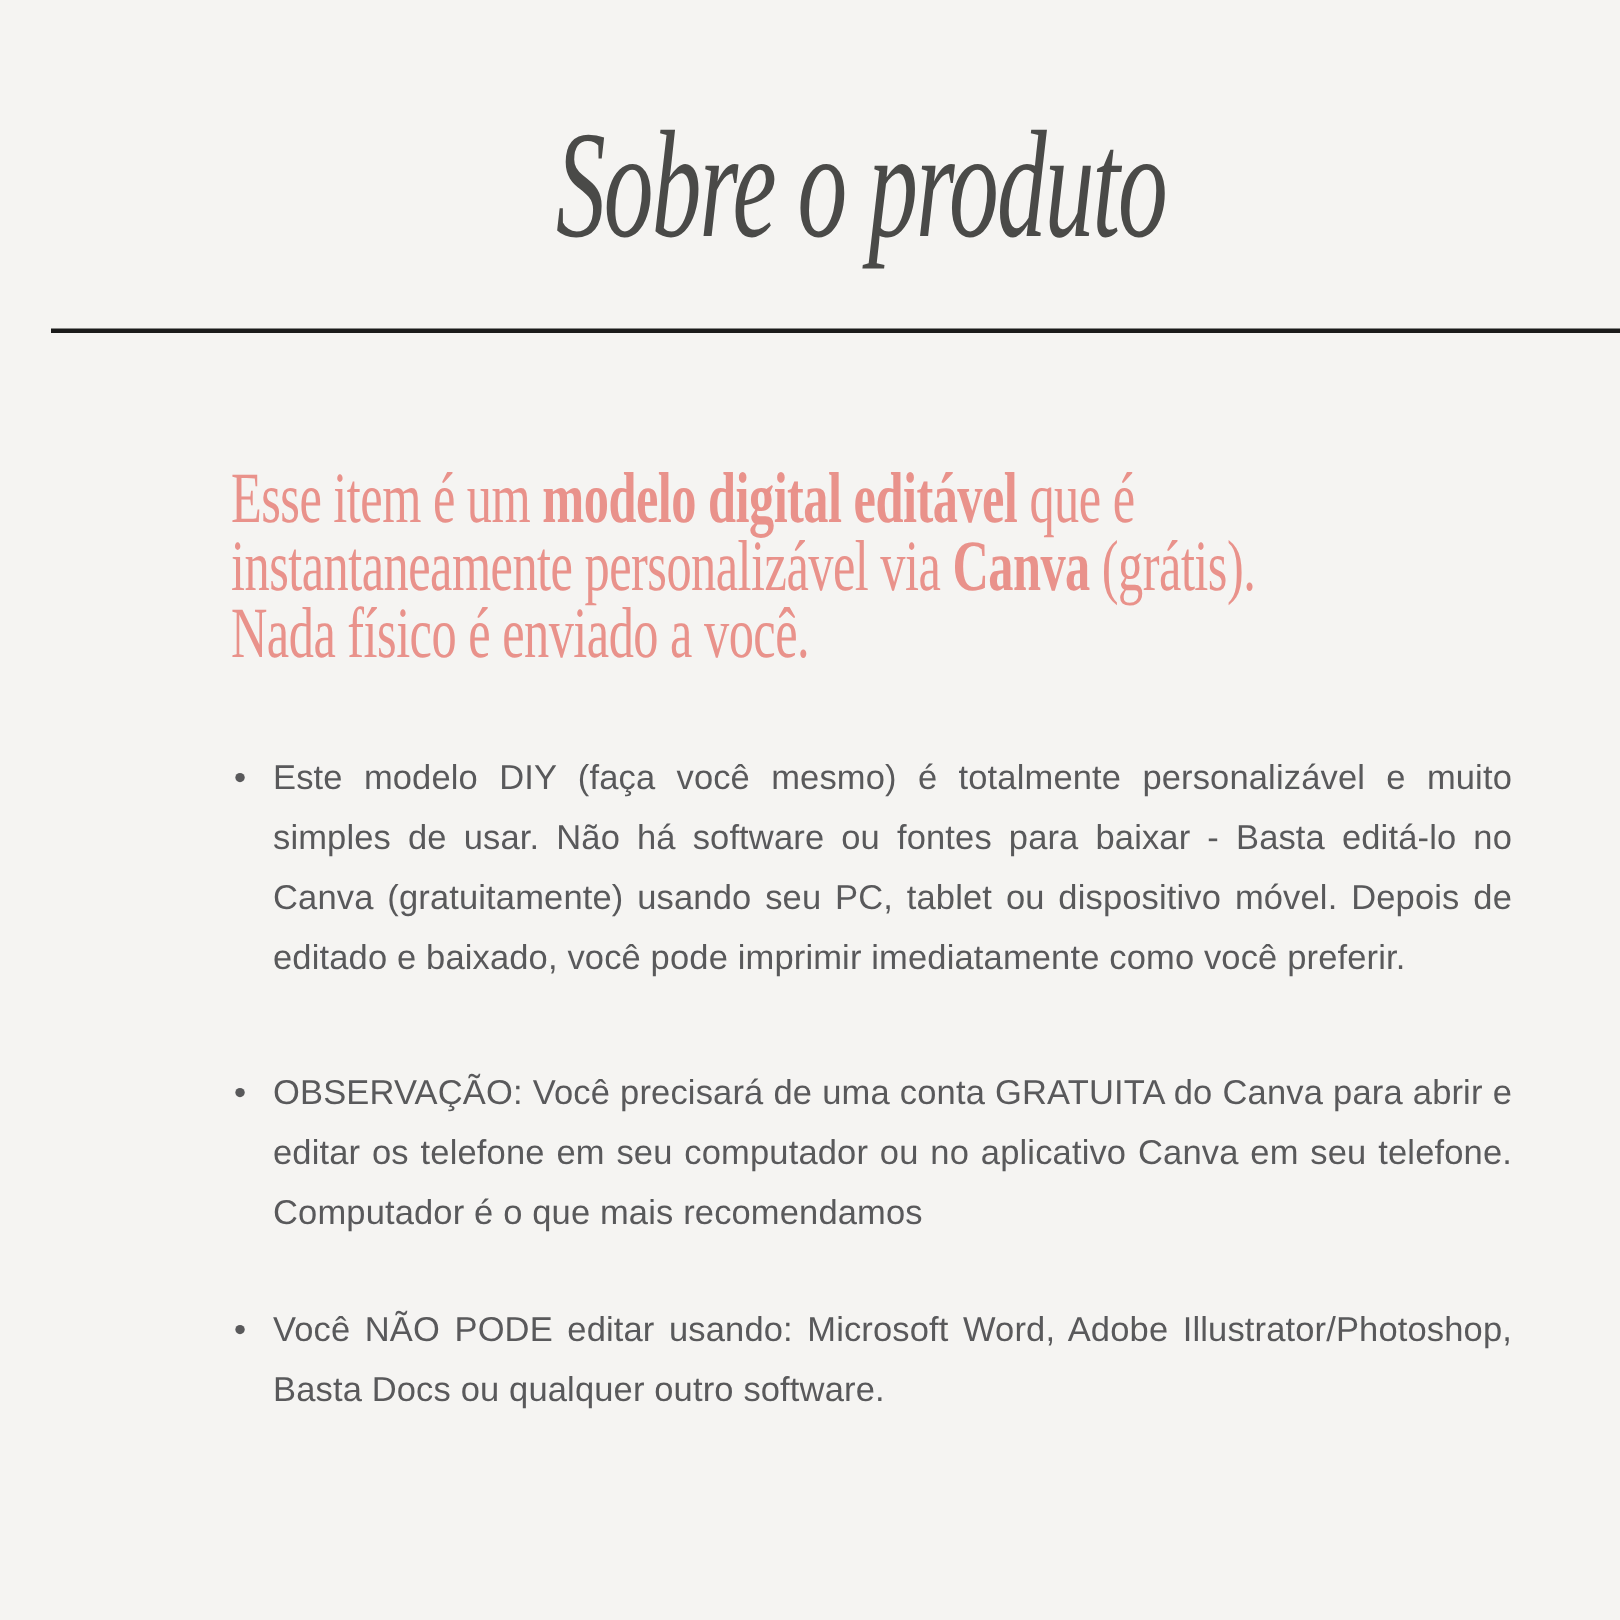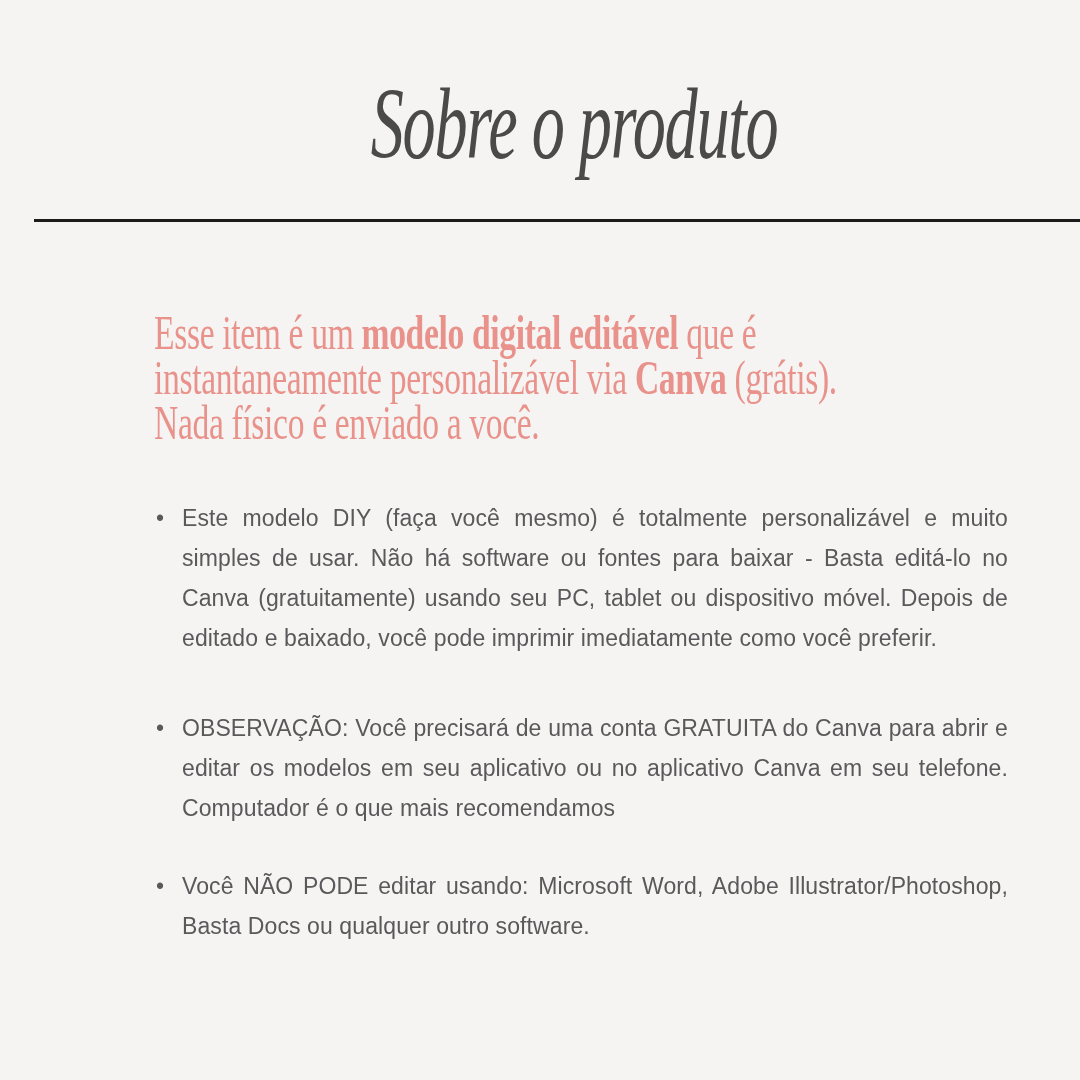--- a/index.html
+++ b/index.html
@@ -114,21 +114,21 @@
     <span class="line"><span>Nada físico é enviado a você.</span></span>
   </p>
 
   <ul class="bullets">
     <li class="bullet">
       <span class="dot">•</span>
       <span class="text">Este modelo DIY (faça você mesmo) é totalmente personalizável e muito simples de usar. Não há software ou fontes para baixar - Basta editá-lo no Canva (gratuitamente) usando seu PC, tablet ou dispositivo móvel. Depois de editado e baixado, você pode imprimir imediatamente como você preferir.</span>
     </li>
     <li class="bullet">
       <span class="dot">•</span>
-      <span class="text">OBSERVAÇÃO: Você precisará de uma conta GRATUITA do Canva para abrir e editar os modelos em seu aplicativo ou no aplicativo Canva em seu telefone. Computador é o que mais recomendamos</span>
+      <span class="text">OBSERVAÇÃO: Você precisará de uma conta GRATUITA do Canva para abrir e editar os telefone em seu computador ou no aplicativo Canva em seu telefone. Computador é o que mais recomendamos</span>
     </li>
     <li class="bullet">
       <span class="dot">•</span>
       <span class="text">Você NÃO PODE editar usando: Microsoft Word, Adobe Illustrator/Photoshop, Basta Docs ou qualquer outro software.</span>
     </li>
   </ul>
 
 </div>
 
 </body></html>

